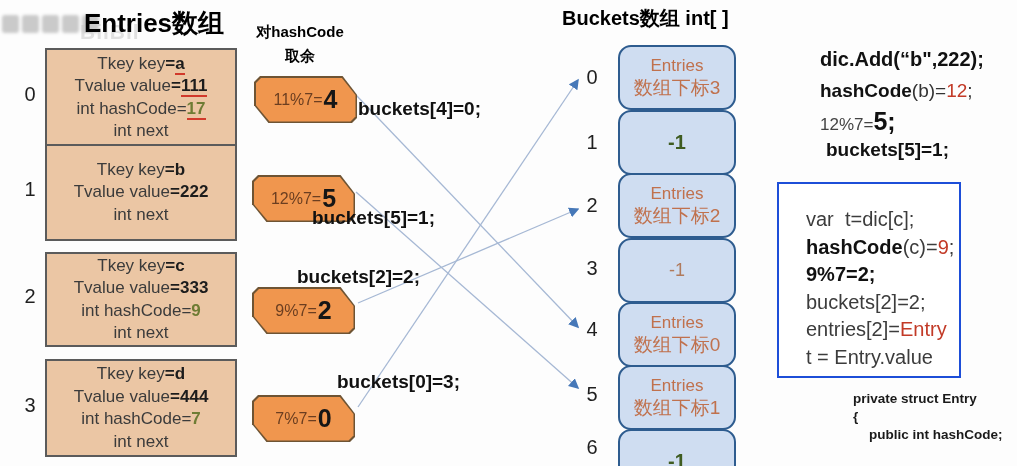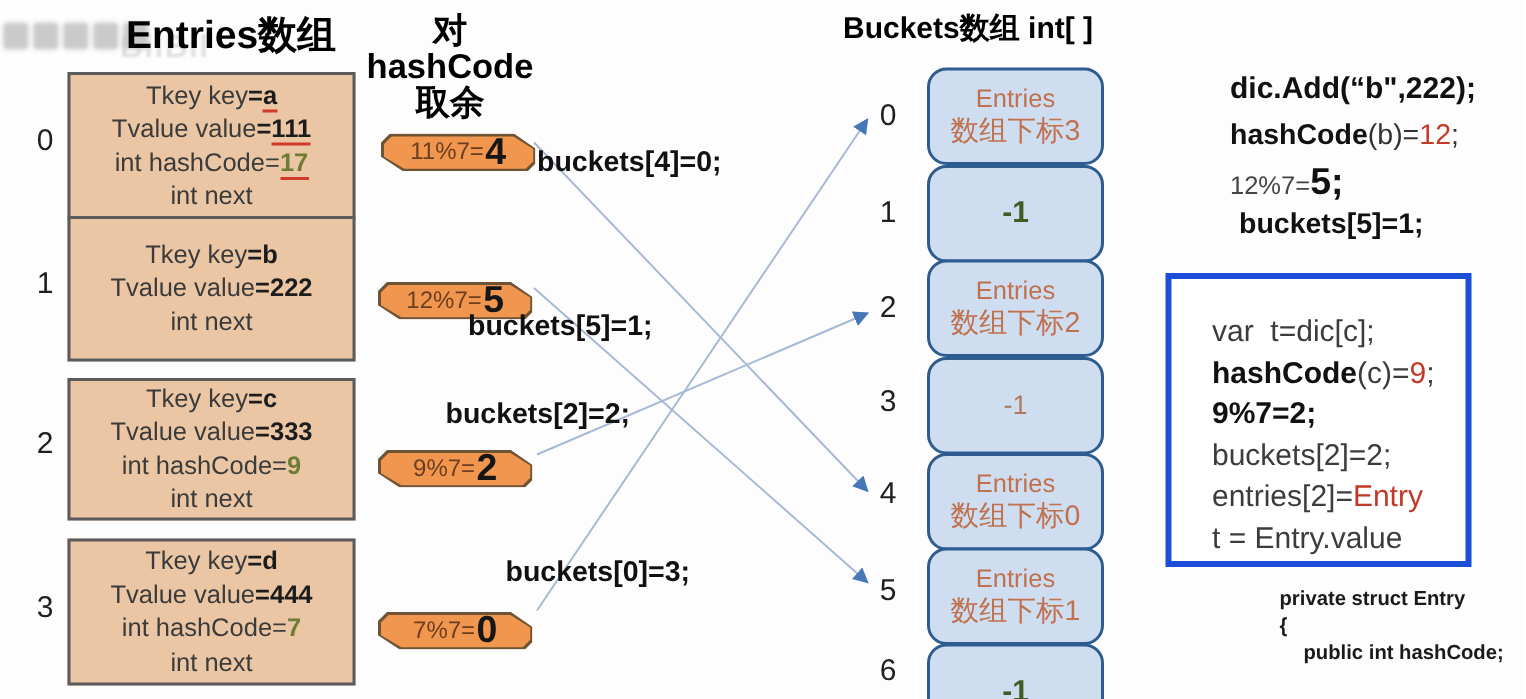--- a/index.html
+++ b/index.html
@@ -8,34 +8,34 @@
     overflow:hidden;font-family:"Liberation Sans","DejaVu Sans",sans-serif;color:#222;text-decoration:underline;
   }
   .abs{position:absolute;}
   
   .wm-blob{display:flex;gap:3px;opacity:.45;filter:blur(1.5px);}
   .wm-blob i{width:17px;height:18px;background:#8d8d8d;border-radius:3px;display:block;}
   .wm-logo{font-size:21px;font-weight:bold;color:#c9c9c9;opacity:.55;filter:blur(.6px);letter-spacing:1px;}
   
   .title{font-weight:bold;color:#000000;}
   #entries-title{left:66px;top:6px;width:176px;text-align:center;font-size:26px;}
-  #mod-title{left:238px;top:8px;width:124px;text-align:center;font-size:23px;line-height:24px;}
+  #mod-title{left:238px;top:20px;width:124px;text-align:center;font-size:15px;line-height:24px;}
   #buckets-title{left:562px;top:5px;font-size:20px;}
   
   .entry-box{
     left:45px;width:188px;background:#ebc6a4;border:2px solid #5b5b5b;
     display:flex;flex-direction:column;justify-content:center;align-items:center;
     font-size:17px;line-height:22.5px;color:#3b3b3b;text-align:center;
   }
   .entry-box b{color:#1c1c1c;}
   .green{color:#6e7c34;font-weight:bold;}
   .ul{border-bottom:2.5px solid #d1392b;}
   .entry-index{width:24px;text-align:center;font-size:20px;color:#1f1f1f;}
   
-  .tag{width:103px;height:25px;margin-top:13px;}
+  .tag{width:103px;height:47px;}
   .tag .tag-border{position:absolute;inset:0;background:#6e5434;
     clip-path:polygon(0 6px,6px 0,86% 0,100% 40%,100% calc(100% - 5px),calc(100% - 5px) 100%,14% 100%,0 62%);}
   .tag .tag-fill{position:absolute;inset:1.5px;background:#f0964e;
     clip-path:polygon(0 6px,6px 0,86% 0,100% 40%,100% calc(100% - 5px),calc(100% - 5px) 100%,14% 100%,0 62%);
     display:flex;align-items:center;justify-content:center;gap:1px;}
   .tag-expr{font-size:16px;color:#6b3e20;}
   .tag-res{font-size:25px;font-weight:bold;color:#161616;line-height:25px;}
   .assign{font-size:19px;font-weight:bold;color:#111;text-align:right;}
   
   .bucket-index{width:24px;text-align:center;font-size:20px;color:#1f1f1f;}
@@ -51,21 +51,21 @@
   .bucket-cell span:empty{display:none;}
   
   #add-note{left:820px;top:48px;width:190px;}
   #add-note .n1{font-size:20px;font-weight:bold;color:#111;margin-bottom:9px;}
   #add-note .n2{font-size:19px;color:#333;margin-bottom:5px;}
   #add-note .n2 b{color:#111;}
   #add-note .n3{font-size:17px;color:#444;margin-bottom:3px;}
   #add-note .n3 .big{font-size:25px;font-weight:bold;color:#111;}
   #add-note .n4{font-size:19px;font-weight:bold;color:#111;margin-left:6px;}
   .red{color:#c23a27;}
-  #lookup-box{left:777px;top:182px;width:204px;height:196px;border:4px solid #1d4ed8;background:#fff;
+  #lookup-box{left:777px;top:182px;width:184px;height:196px;border:2px solid #1d4ed8;background:#fff;
     padding:22px 0 0 27px;box-sizing:border-box;}
   .lk-line{font-size:20px;line-height:27.5px;color:#3c3c3c;white-space:pre;}
   .lk-line b{color:#111;}
   #struct-snippet{left:853px;top:390px;font-size:13.5px;font-weight:600;color:#1a1a1a;line-height:18px;}
   #struct-snippet .indent{margin-left:16px;}
   
   #arrows{left:0;top:0;pointer-events:none;}
 </style>
 </head>
 <body>

